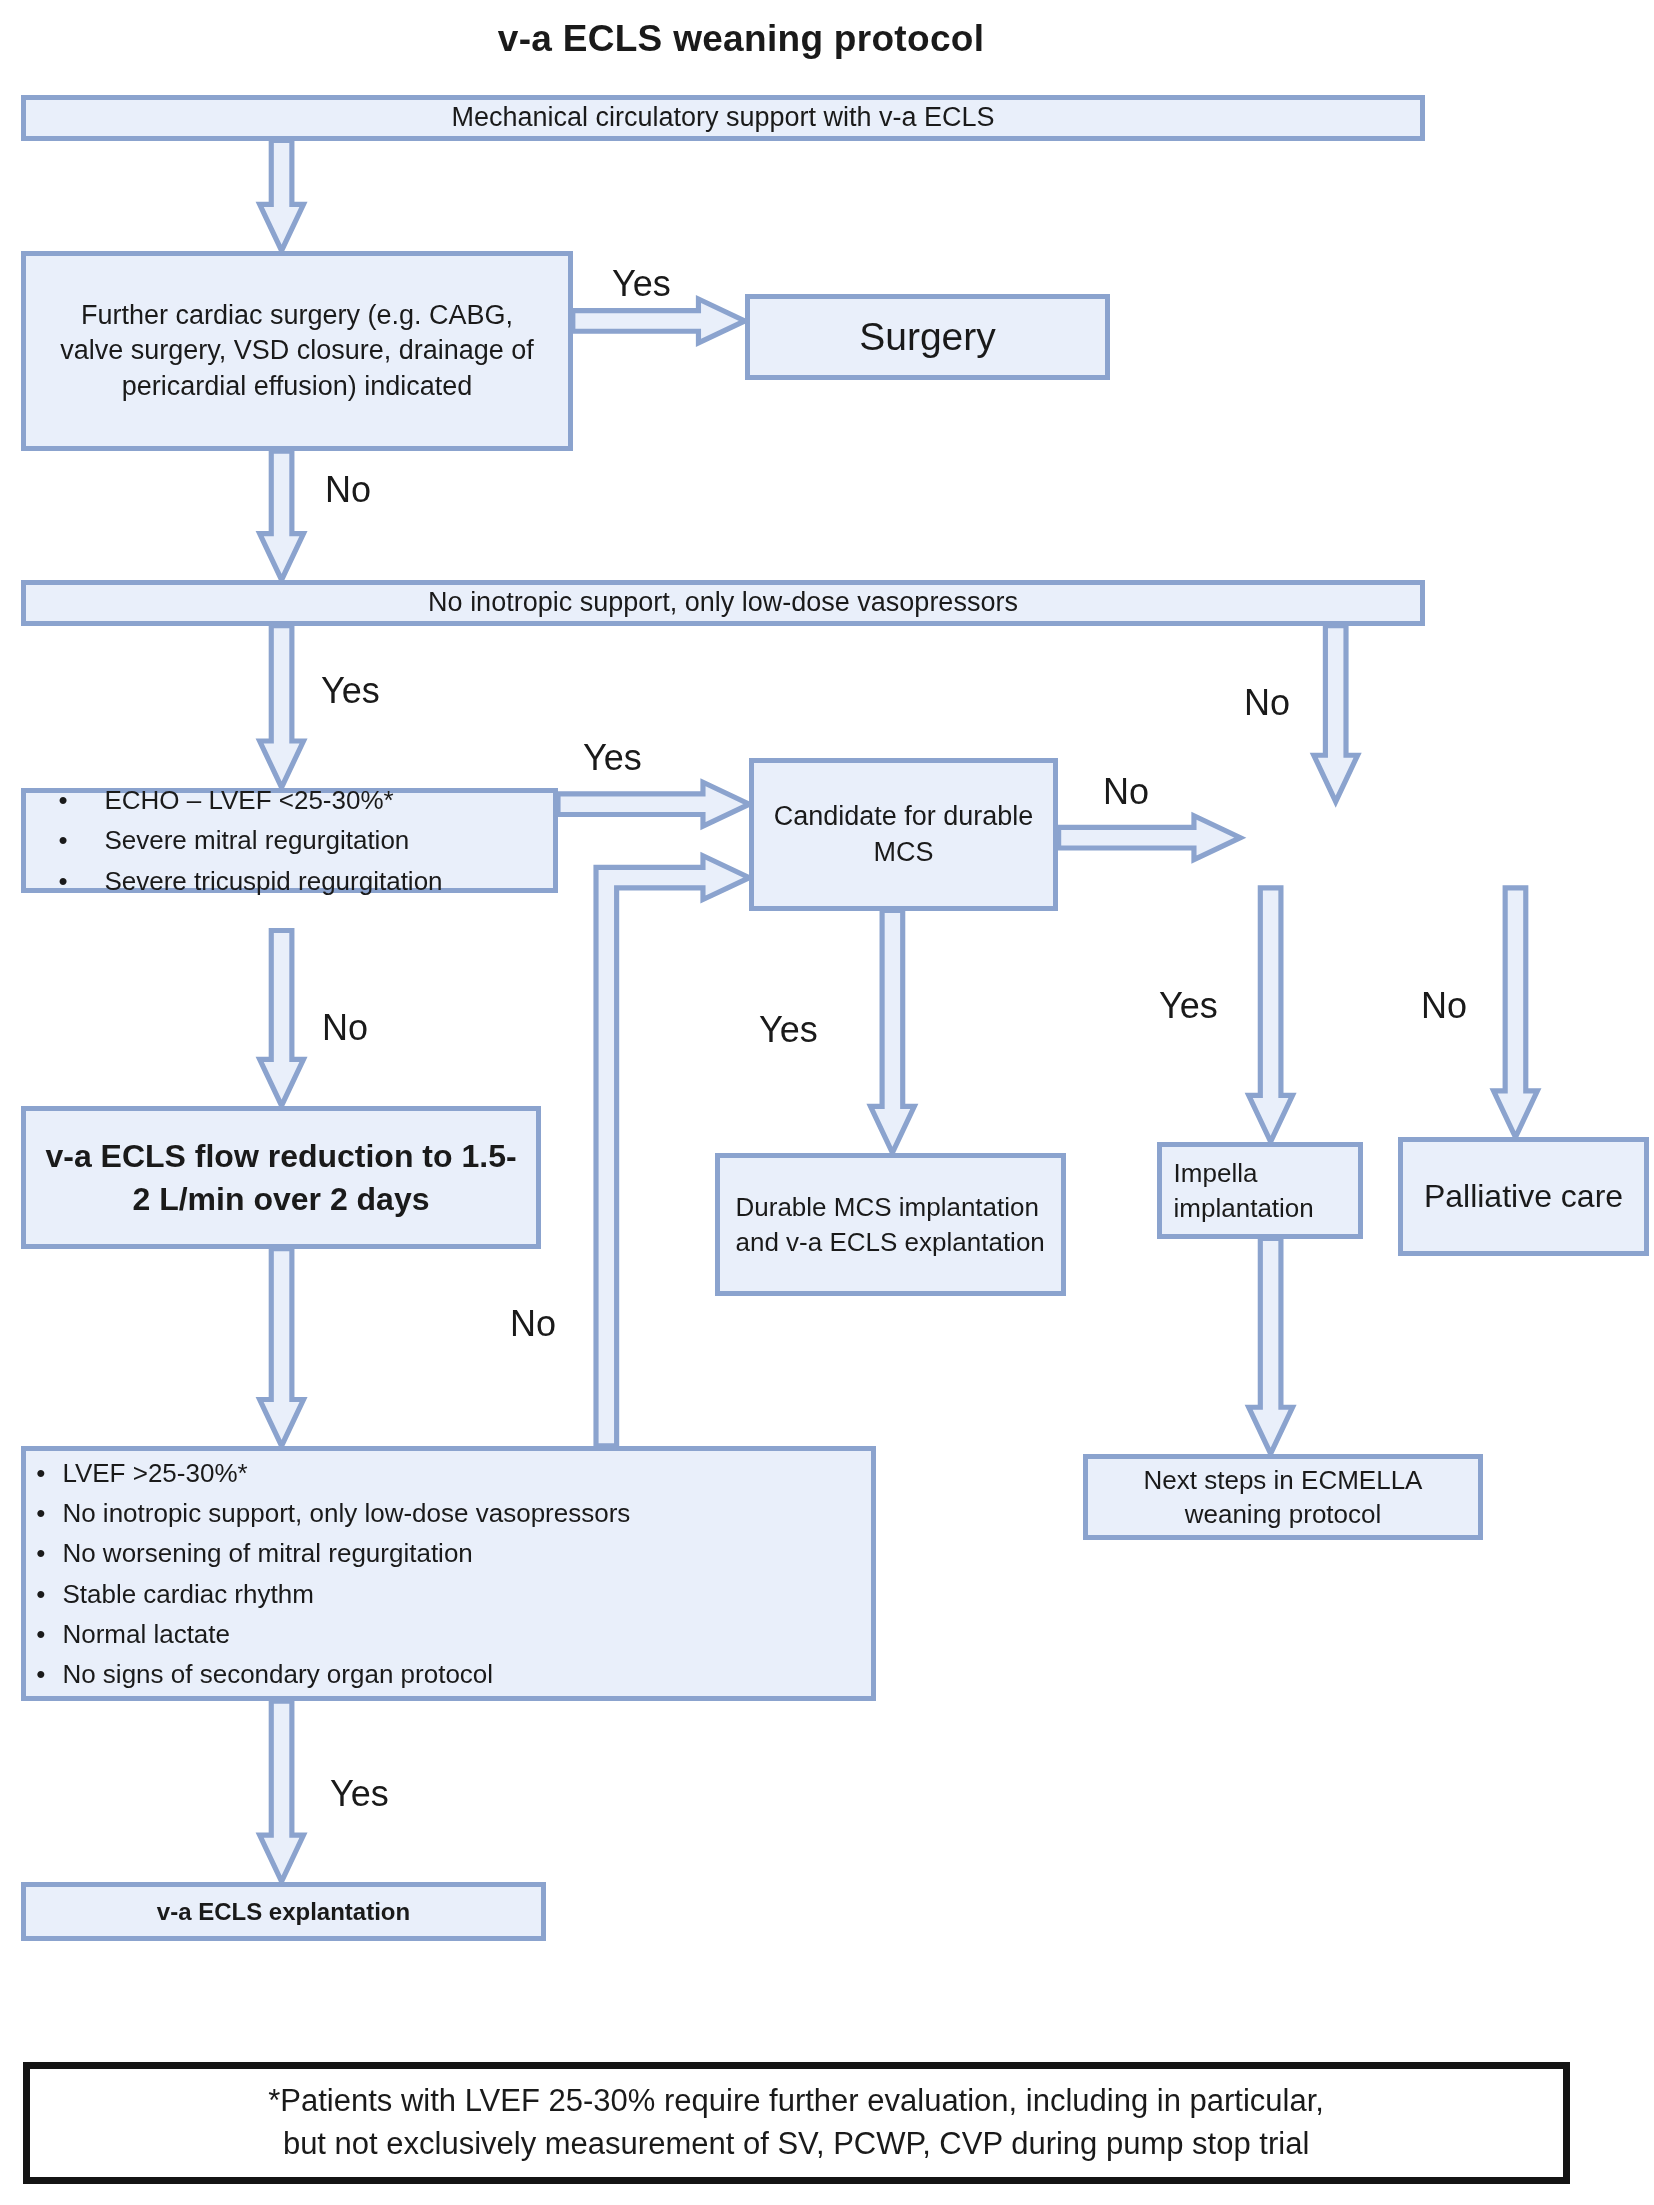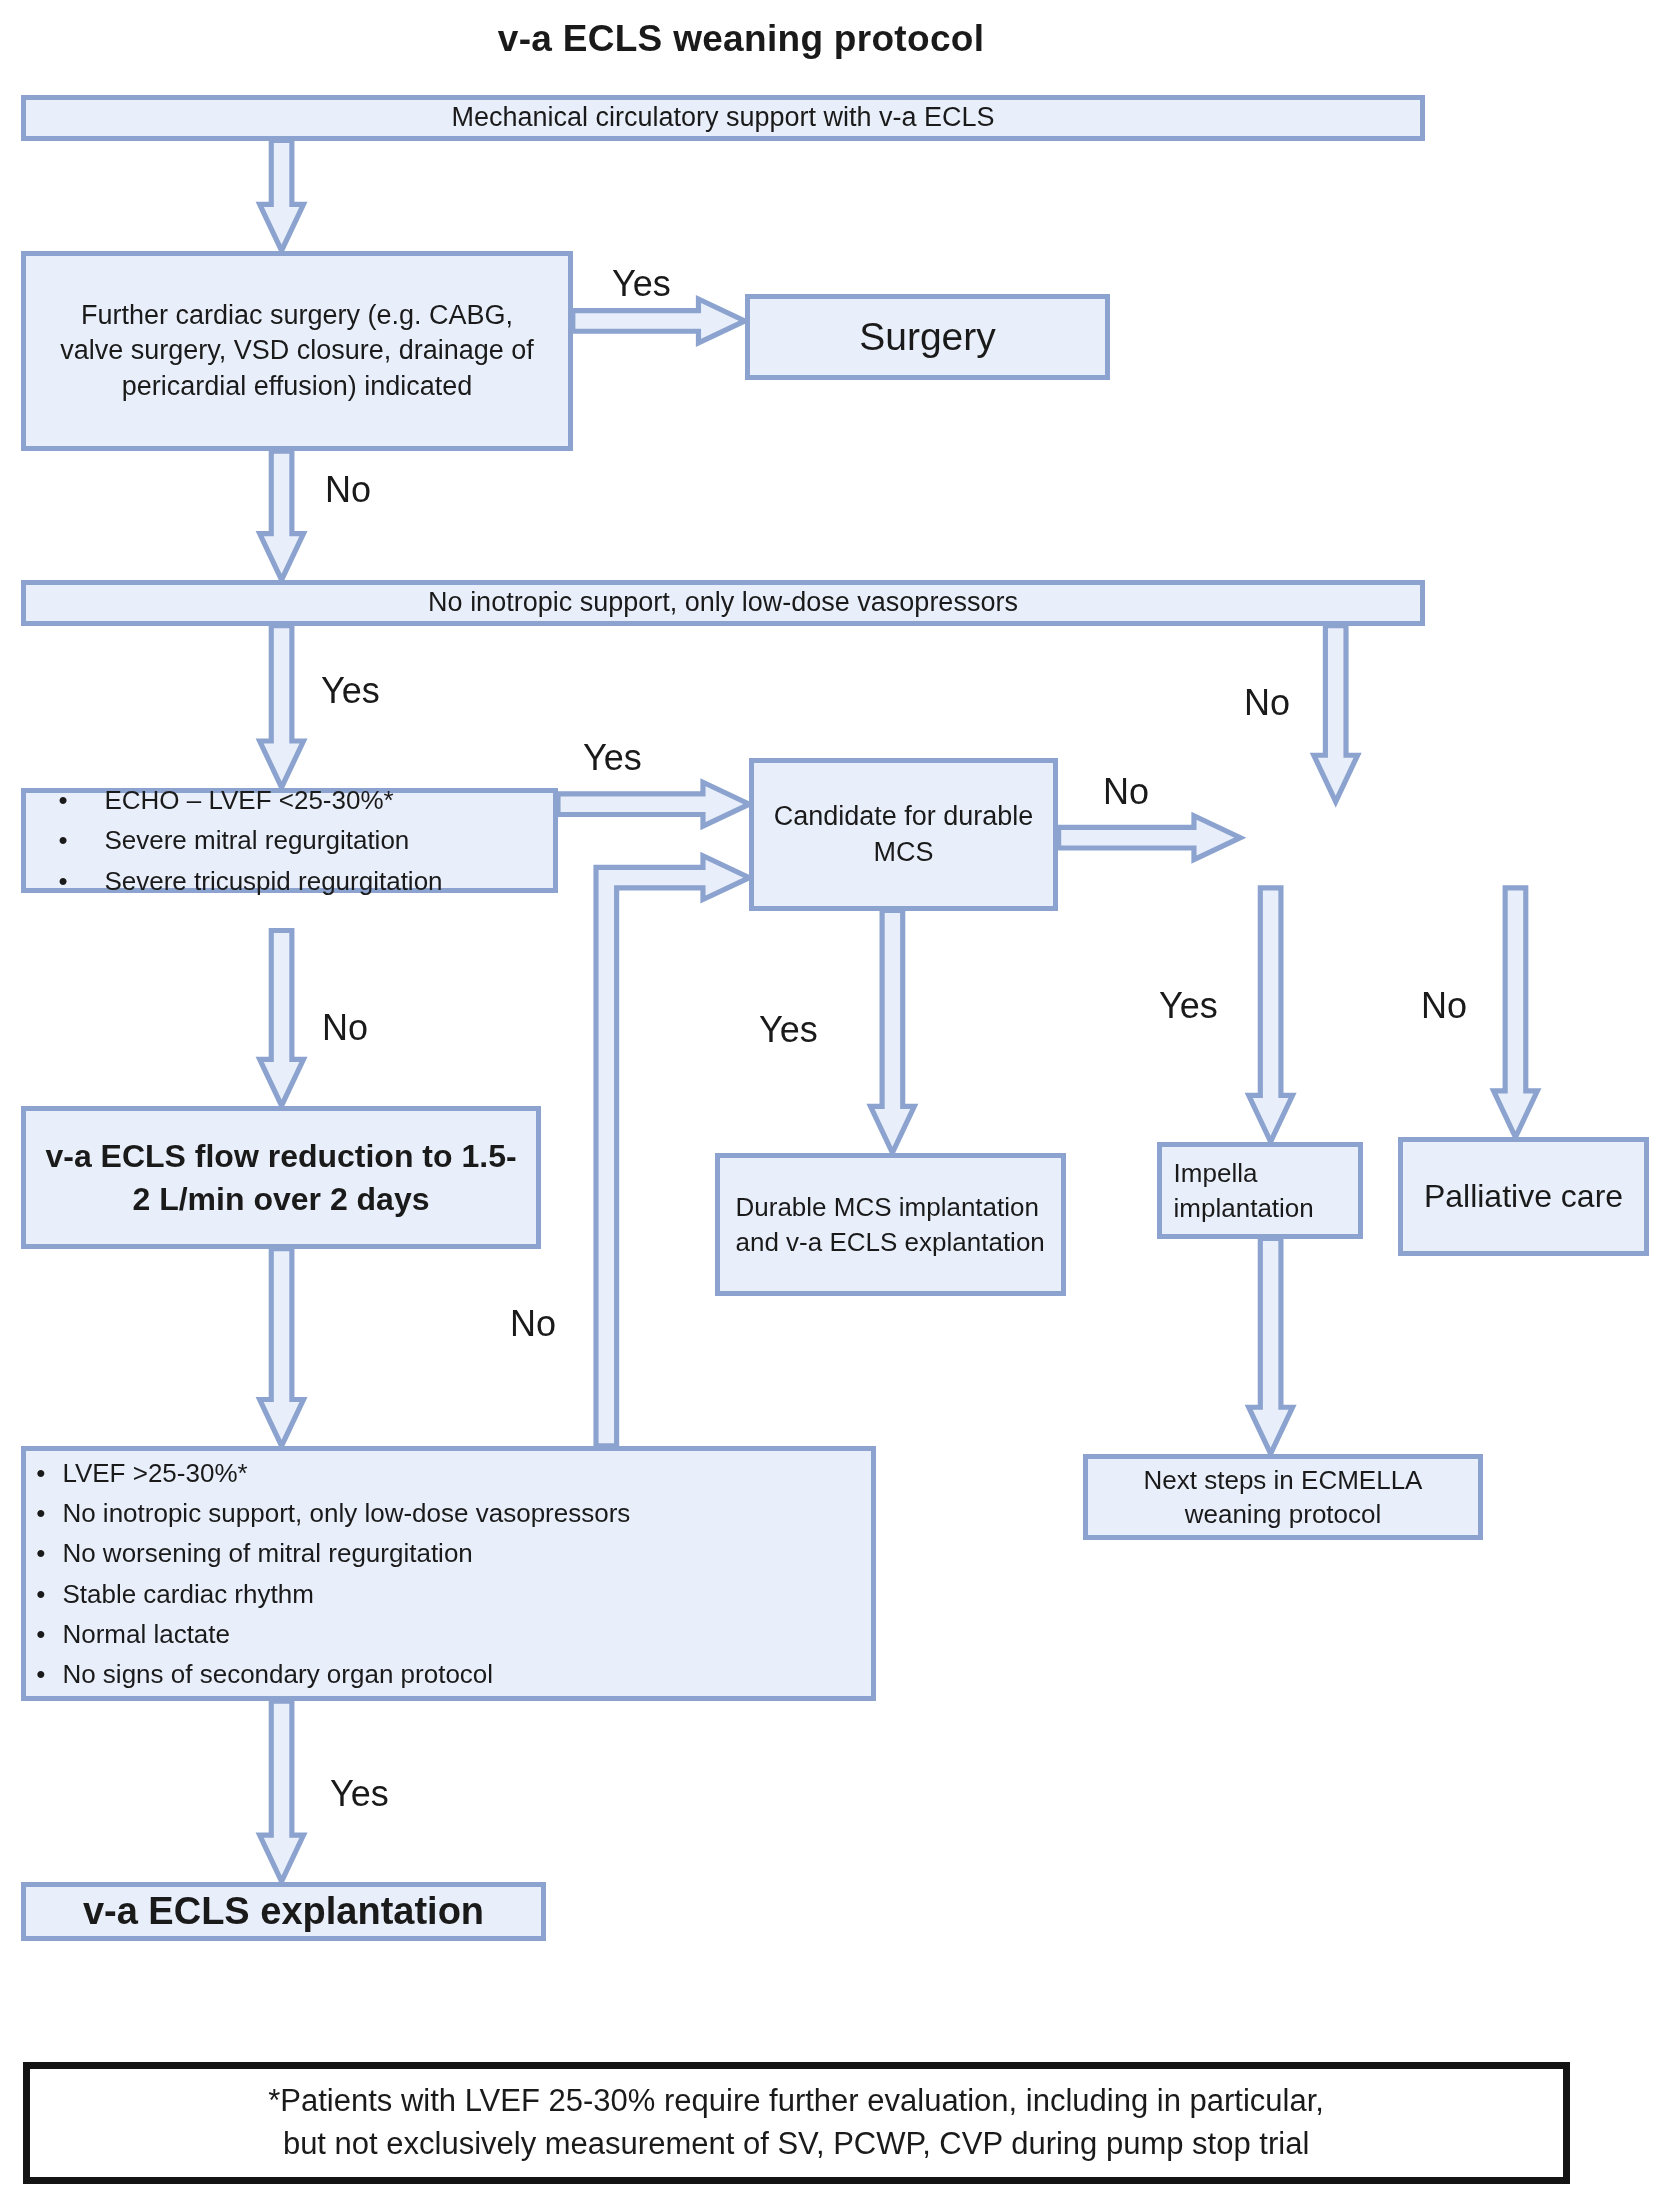--- a/index.html
+++ b/index.html
@@ -123,21 +123,21 @@
     <ul class="bullets tight-gap">
         <li>LVEF &gt;25-30%*</li>
         <li>No inotropic support, only low-dose vasopressors</li>
         <li>No worsening of mitral regurgitation</li>
         <li>Stable cardiac rhythm</li>
         <li>Normal lactate</li>
         <li>No signs of secondary organ protocol</li>
       </ul>
   </div>
 
-  <div class="node bold" style="left:21px;top:1882px;width:525px;height:59px;font-size:38px;">
+  <div class="node bold" style="left:21px;top:1882px;width:525px;height:59px;font-size:24px;">
     <span>v-a ECLS explantation</span>
   </div>
 
   <div class="edge-label" style="left:612px;top:263px;">Yes</div>
   <div class="edge-label" style="left:325px;top:469px;">No</div>
   <div class="edge-label" style="left:321px;top:670px;">Yes</div>
   <div class="edge-label" style="left:1244px;top:682px;">No</div>
   <div class="edge-label" style="left:583px;top:737px;">Yes</div>
   <div class="edge-label" style="left:1103px;top:771px;">No</div>
   <div class="edge-label" style="left:322px;top:1007px;">No</div>

